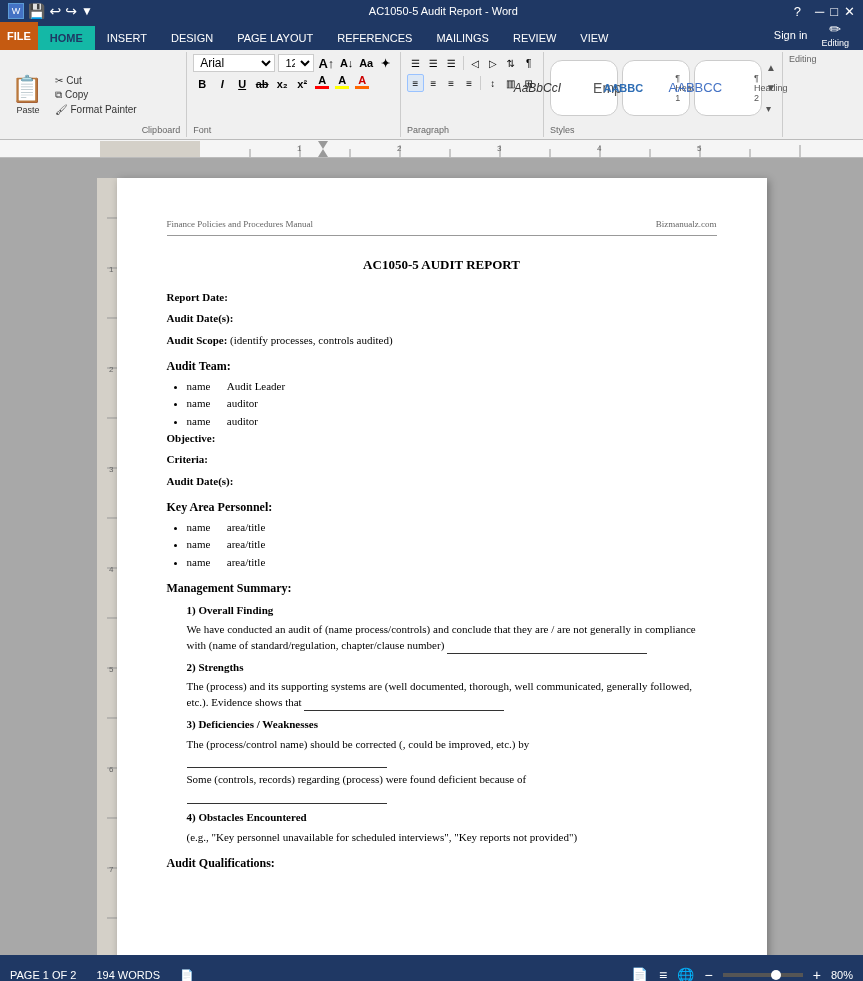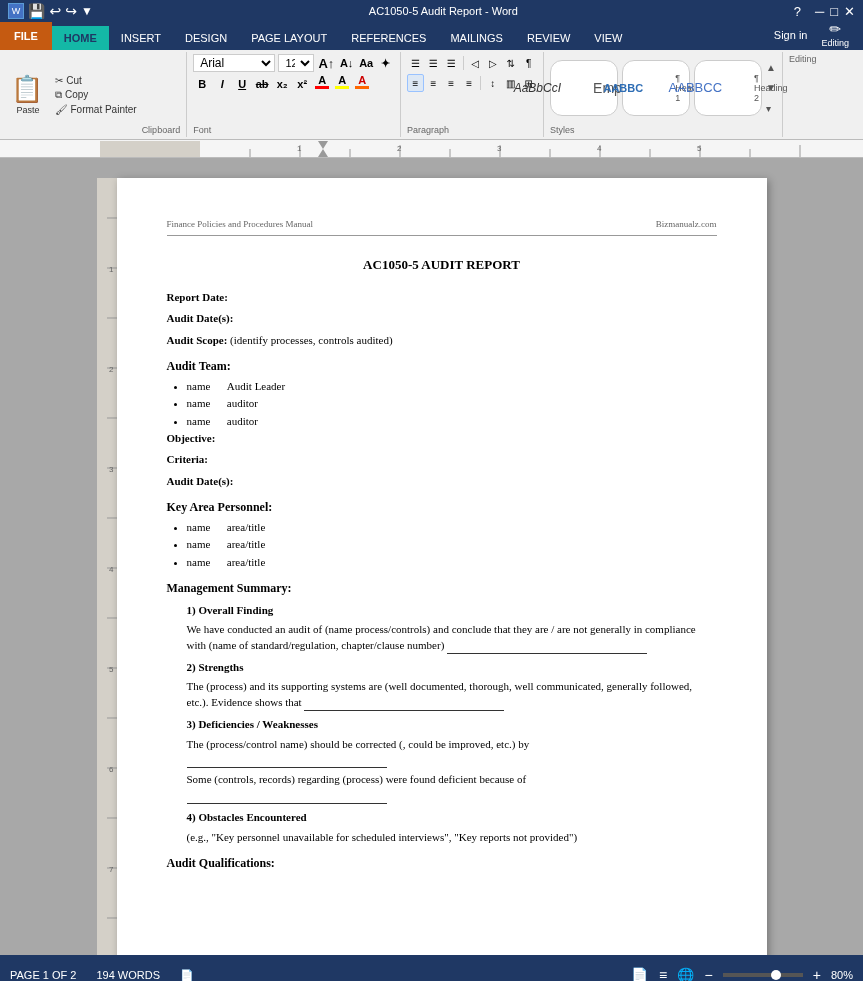--- a/index.html
+++ b/index.html
@@ -40,21 +40,21 @@
     }
     .ribbon-tab.active {
       background: #14b8a6;
       color: #1f3864;
       font-weight: 600;
     }
     .ribbon-tab.file-tab {
       background: #c55a11;
       color: white;
       font-weight: bold;
-      padding: 4px 14px;
+      padding: 4px 7px;
       height: 28px;
     }
     .ribbon-tab-right {
       margin-left: auto;
       display: flex;
       align-items: center;
       gap: 8px;
       padding-right: 8px;
       color: white;
       font-size: 11px;

